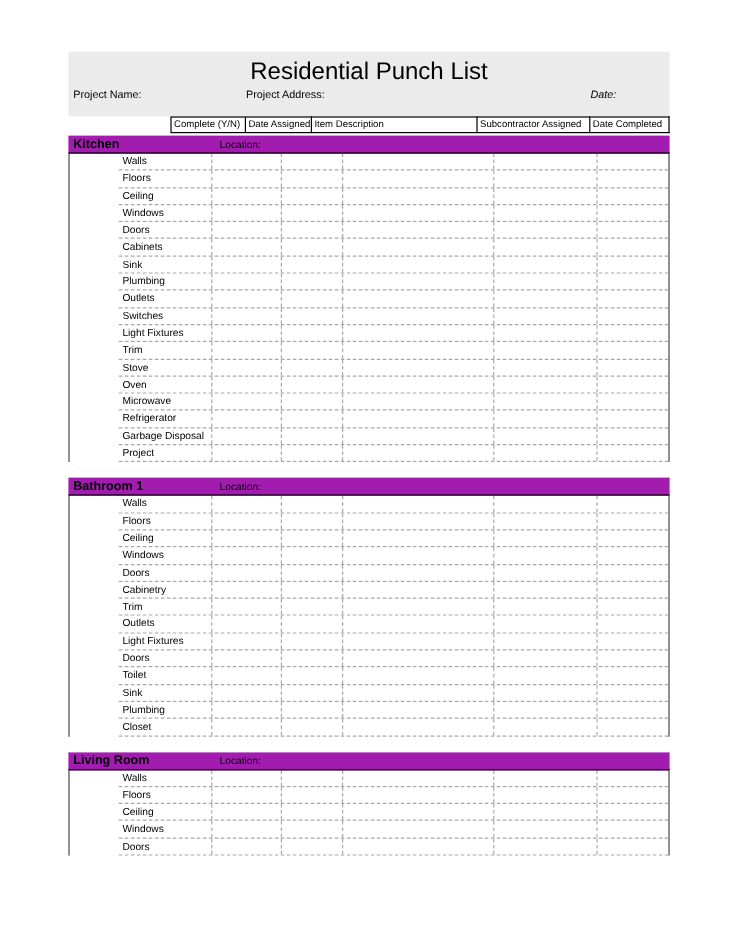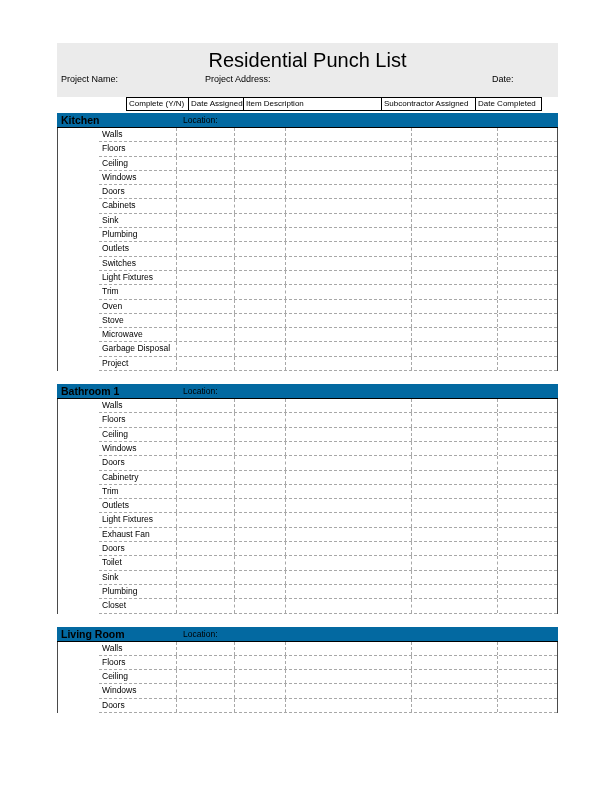--- a/index.html
+++ b/index.html
@@ -8,39 +8,39 @@
     font-family:"Liberation Sans", sans-serif; color:#000; overflow:hidden;
   }
 
   
   .doc-header { position:absolute; left:57px; top:43px; width:501px; height:54px; background:#ebebeb; }
   .doc-title { margin:0; position:absolute; top:6px; left:0; width:100%; text-align:center;
                font-size:20px; font-weight:normal; }
   .hfield { position:absolute; top:31px; font-size:9px; line-height:11px; }
   .fl-name { left:4px; }
   .fl-addr { left:148px; }
-  .fl-date { left:435px; }
+  .fl-date { left:435px;font-style:italic; }
   .hfill  { position:absolute; top:29px; height:13px; }
   .fill-name { left:64px;  width:80px; }
   .fill-addr { left:216px; width:212px; }
   .fill-date { left:462px; width:36px; }
 
   
-  .col-header { position:absolute; left:41px; top:97px; width:501px; height:14px; display:flex; }
+  .col-header { position:absolute; left:57px; top:97px; width:501px; height:14px; display:flex; }
   .col-spacer { width:85px; }
   .hcell { box-sizing:border-box; border:1px solid #000; border-left:none;
            font-size:8px; line-height:12px; padding-left:2px; white-space:nowrap; overflow:hidden; }
   .hcell.first { border-left:1px solid #000; }
   .cw1{width:63px} .cw2{width:55px} .cw3{width:138px} .cw4{width:94px} .cw5{width:66px}
 
   
   .sections { position:absolute; left:57px; top:113px; width:501px; }
   .section { margin-bottom:13px; }
   .section-bar { position:relative; box-sizing:border-box; height:15px;
-                 background:#0369a1; border-bottom:1px solid #000; }
+                 background:#a21caf; border-bottom:1px solid #000; }
   .section-name { position:absolute; left:4px; top:1px; font-size:10.5px; font-weight:bold; line-height:12px; }
   .location-label { position:absolute; left:86px; top:2px; font-size:8.5px; line-height:11px;padding-left:40px; }
   .location-fill { position:absolute; left:124px; right:2px; top:1px; height:12px; }
 
   .rows { box-sizing:border-box; width:501px;
           border-left:1px solid #4a4a4a; border-right:1px solid #4a4a4a; }
   .row { display:flex; box-sizing:border-box; height:14.3px; border-bottom:1px dashed #a8a8a8;margin-left:41px; }
   .cell { box-sizing:border-box; height:100%; }
   .cell + .cell { border-left:1px dashed #a8a8a8; }
   .cell.label { font-size:8.5px; line-height:13.3px; padding-left:3px; white-space:nowrap; overflow:hidden; }
@@ -168,37 +168,45 @@
           </div>
           <div class="row">
             <div class="cell label c0">Trim</div>
             <div class="cell c1"></div>
             <div class="cell c2"></div>
             <div class="cell c3"></div>
             <div class="cell c4"></div>
             <div class="cell c5"></div>
           </div>
           <div class="row">
+            <div class="cell label c0">Stove</div>
+            <div class="cell c1"></div>
+            <div class="cell c2"></div>
+            <div class="cell c3"></div>
+            <div class="cell c4"></div>
+            <div class="cell c5"></div>
+          </div>
+          <div class="row">
             <div class="cell label c0">Oven</div>
             <div class="cell c1"></div>
             <div class="cell c2"></div>
             <div class="cell c3"></div>
             <div class="cell c4"></div>
             <div class="cell c5"></div>
           </div>
           <div class="row">
-            <div class="cell label c0">Stove</div>
-            <div class="cell c1"></div>
-            <div class="cell c2"></div>
-            <div class="cell c3"></div>
-            <div class="cell c4"></div>
-            <div class="cell c5"></div>
-          </div>
-          <div class="row">
             <div class="cell label c0">Microwave</div>
+            <div class="cell c1"></div>
+            <div class="cell c2"></div>
+            <div class="cell c3"></div>
+            <div class="cell c4"></div>
+            <div class="cell c5"></div>
+          </div>
+          <div class="row">
+            <div class="cell label c0">Refrigerator</div>
             <div class="cell c1"></div>
             <div class="cell c2"></div>
             <div class="cell c3"></div>
             <div class="cell c4"></div>
             <div class="cell c5"></div>
           </div>
           <div class="row">
             <div class="cell label c0">Garbage Disposal</div>
             <div class="cell c1"></div>
             <div class="cell c2"></div>
@@ -289,28 +297,20 @@
           </div>
           <div class="row">
             <div class="cell label c0">Light Fixtures</div>
             <div class="cell c1"></div>
             <div class="cell c2"></div>
             <div class="cell c3"></div>
             <div class="cell c4"></div>
             <div class="cell c5"></div>
           </div>
           <div class="row">
-            <div class="cell label c0">Exhaust Fan</div>
-            <div class="cell c1"></div>
-            <div class="cell c2"></div>
-            <div class="cell c3"></div>
-            <div class="cell c4"></div>
-            <div class="cell c5"></div>
-          </div>
-          <div class="row">
             <div class="cell label c0">Doors</div>
             <div class="cell c1"></div>
             <div class="cell c2"></div>
             <div class="cell c3"></div>
             <div class="cell c4"></div>
             <div class="cell c5"></div>
           </div>
           <div class="row">
             <div class="cell label c0">Toilet</div>
             <div class="cell c1"></div>

